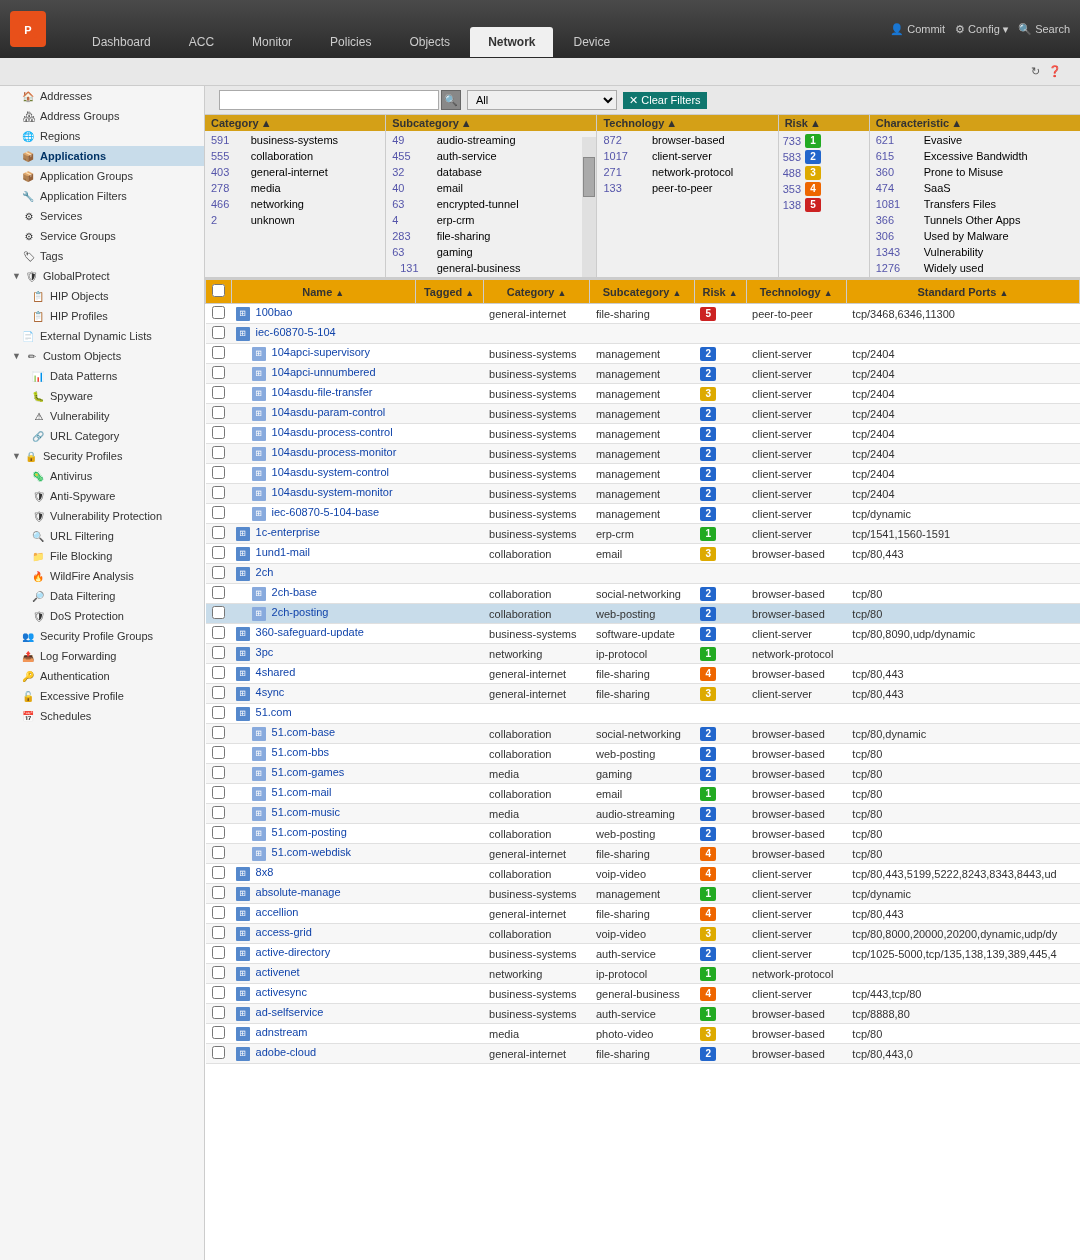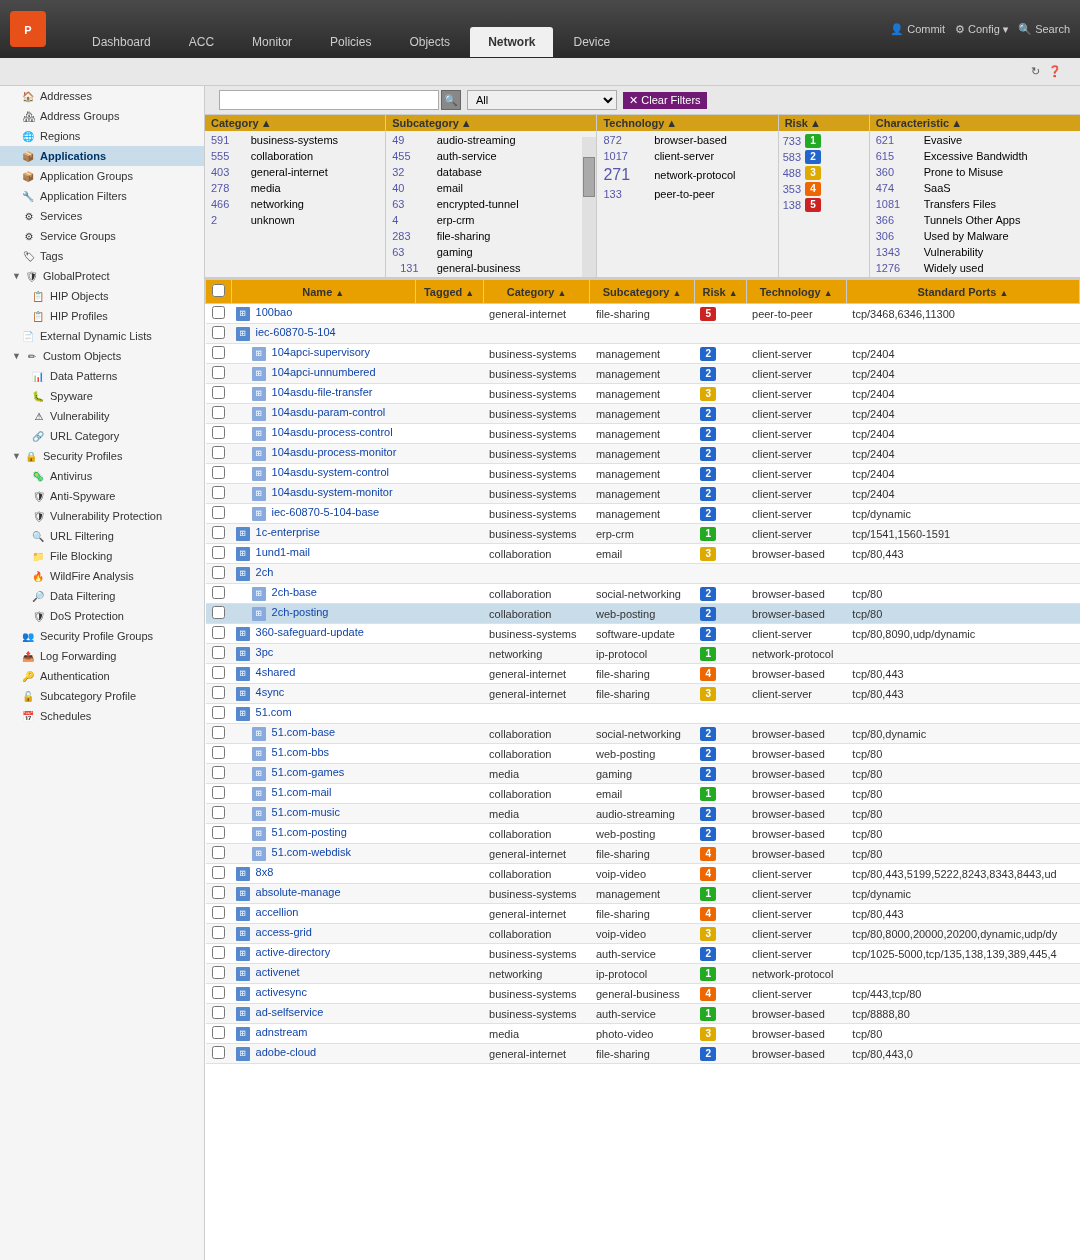--- a/index.html
+++ b/index.html
@@ -34,21 +34,21 @@
     
     .content { flex: 1; background: #fff; overflow: hidden; display: flex; flex-direction: column; }
 
     
     .filter-row { background: #e8e8e8; padding: 4px 8px; display: flex; align-items: center; gap: 6px; border-bottom: 1px solid #ccc; }
     .search-box { display: flex; align-items: center; gap: 2px; }
     .search-label { font-size: 11px; color: #333; }
     .search-input { width: 220px; height: 20px; border: 1px solid #aaa; padding: 2px 4px; font-size: 11px; }
     .search-btn { width: 20px; height: 20px; background: #888; border: 1px solid #666; color: white; cursor: pointer; display: flex; align-items: center; justify-content: center; }
     .filter-select { height: 20px; border: 1px solid #aaa; padding: 1px 4px; font-size: 11px; width: 150px; }
-    .clear-filters { background: #701a75; color: white; padding: 2px 6px; font-size: 11px; cursor: pointer; border: none; }
+    .clear-filters { background: #0f766e; color: white; padding: 2px 6px; font-size: 11px; cursor: pointer; border: none; }
     .match-count { margin-left: auto; color: #555; font-size: 11px; }
     .col-header { background: #d4a017; color: #333; font-weight: bold; padding: 2px 6px; font-size: 11px; display: flex; align-items: center; gap: 2px; }
 
     
     .main-table-wrapper { flex: 1; overflow: auto; }
     .main-table { width: 100%; border-collapse: collapse; }
     .main-table th { background: #e8a000; color: #333; font-weight: bold; padding: 4px 6px; border: 1px solid #ccc; white-space: nowrap; font-size: 11px; cursor: pointer; }
     .main-table th .sort-arrow { font-size: 9px; }
     .main-table td { padding: 2px 6px; border-bottom: 1px solid #e0e0e0; font-size: 11px; color: #333; white-space: nowrap; }
     .main-table tr:nth-child(even) { background: #f7f7f7; }
@@ -220,21 +220,21 @@
     <div class="sidebar-item indent1">
       <span class="sidebar-icon">📤</span>
       <span>Log Forwarding</span>
     </div>
     <div class="sidebar-item indent1">
       <span class="sidebar-icon">🔑</span>
       <span>Authentication</span>
     </div>
     <div class="sidebar-item indent1">
       <span class="sidebar-icon">🔓</span>
-      <span>Subcategory Profile</span>
+      <span>Excessive Profile</span>
     </div>
     <div class="sidebar-item indent1">
       <span class="sidebar-icon">📅</span>
       <span>Schedules</span>
     </div>
   </div>
 
   <div class="content">
 
     <div class="filter-row">
@@ -346,21 +346,21 @@
           <tbody>
               <tr>
                 <td style="color:#5555aa;font-size:11px;padding:1px 4px;">872</td>
                 <td style="font-size:11px;padding:1px 4px;">browser-based</td>
               </tr>
           <tr>
                 <td style="color:#5555aa;font-size:11px;padding:1px 4px;">1017</td>
                 <td style="font-size:11px;padding:1px 4px;">client-server</td>
               </tr>
           <tr>
-                <td style="color:#5555aa;font-size:16px;padding:1px 4px;">271</td>
+                <td style="color:#5555aa;font-size:11px;padding:1px 4px;">271</td>
                 <td style="font-size:11px;padding:1px 4px;">network-protocol</td>
               </tr>
           <tr>
                 <td style="color:#5555aa;font-size:11px;padding:1px 4px;">133</td>
                 <td style="font-size:11px;padding:1px 4px;">peer-to-peer</td>
               </tr>
         </tbody>
           </table>
       </div>
 

